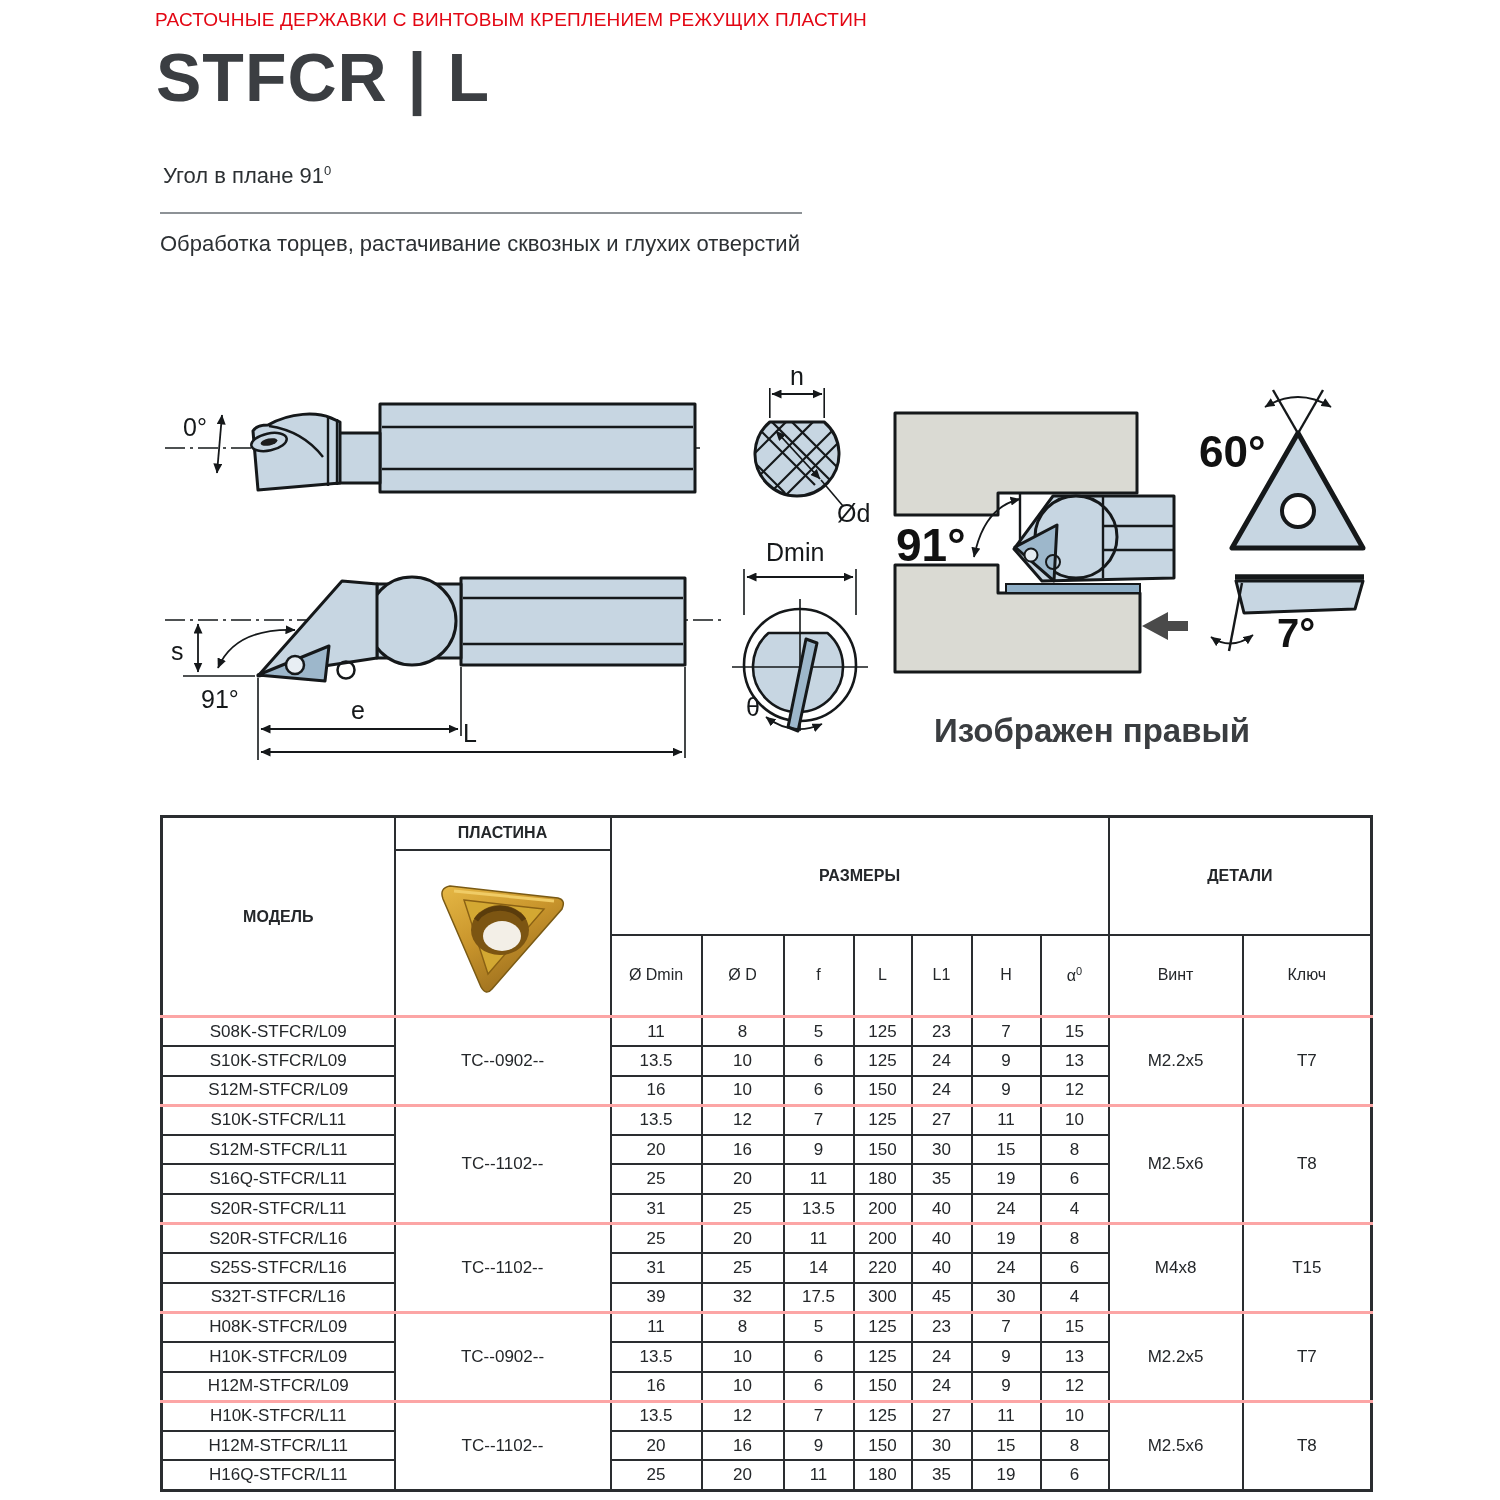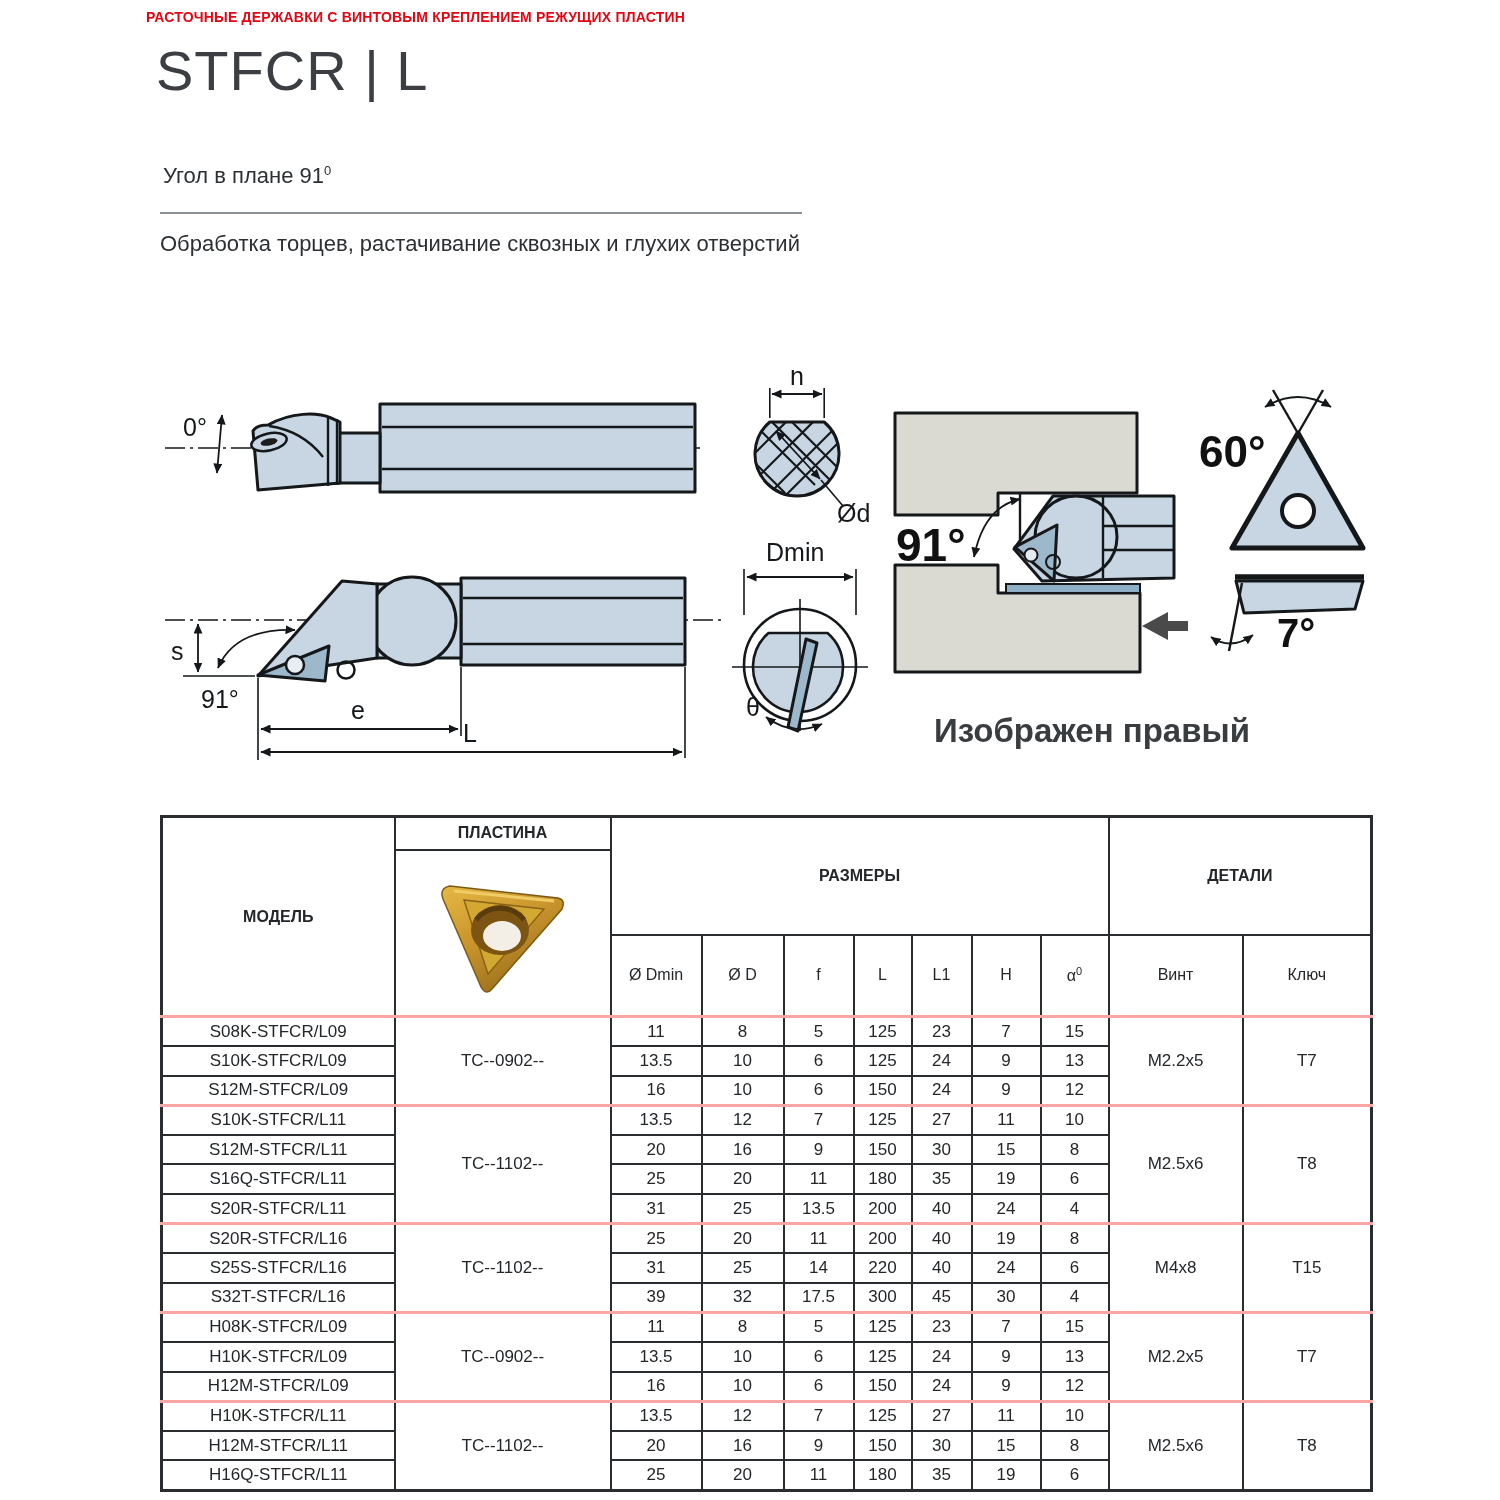--- a/index.html
+++ b/index.html
@@ -1,21 +1,21 @@
 <!DOCTYPE html>
 <html><head>
 <meta charset="utf-8">
 <style>
   * { margin:0; padding:0; box-sizing:border-box; }
   html,body { width:1500px; height:1500px; background:#ffffff;
     font-family:"Liberation Sans", sans-serif; position:relative; overflow:hidden; }
   .abs { position:absolute; }
 
-  .kicker { left:146px; top:9px; font-size:14px; font-weight:700; color:#e30613; letter-spacing:.2px; }
-  .title  { left:156px; top:38px; font-size:56px; font-weight:400; color:#3b3e42; letter-spacing:1px; }
+  .kicker { left:155px; top:9px; font-size:19px; font-weight:400; color:#e30613; letter-spacing:.2px; }
+  .title  { left:156px; top:38px; font-size:68px; font-weight:700; color:#3b3e42; letter-spacing:1px; }
   .subtitle { left:163px; top:163px; font-size:22px; color:#2c3033; }
   .subtitle sup { font-size:13px; }
   .divider { left:160px; top:212px; width:642px; border-top:2px solid #8d9296; height:0; }
   .description { left:160px; top:231px; font-size:22px; color:#2c3033; }
   .caption { left:842px; top:712px; width:500px; text-align:center; font-size:33px; font-weight:700; color:#3a3d40; }
 
   svg { display:block; }
   svg text { font-family:"Liberation Sans", sans-serif; }
   .ol  { fill:#c7d6e2; stroke:#15181a; stroke-width:3; stroke-linejoin:round; }
   .ol2 { fill:#9db7cb; stroke:#15181a; stroke-width:3; stroke-linejoin:round; }

